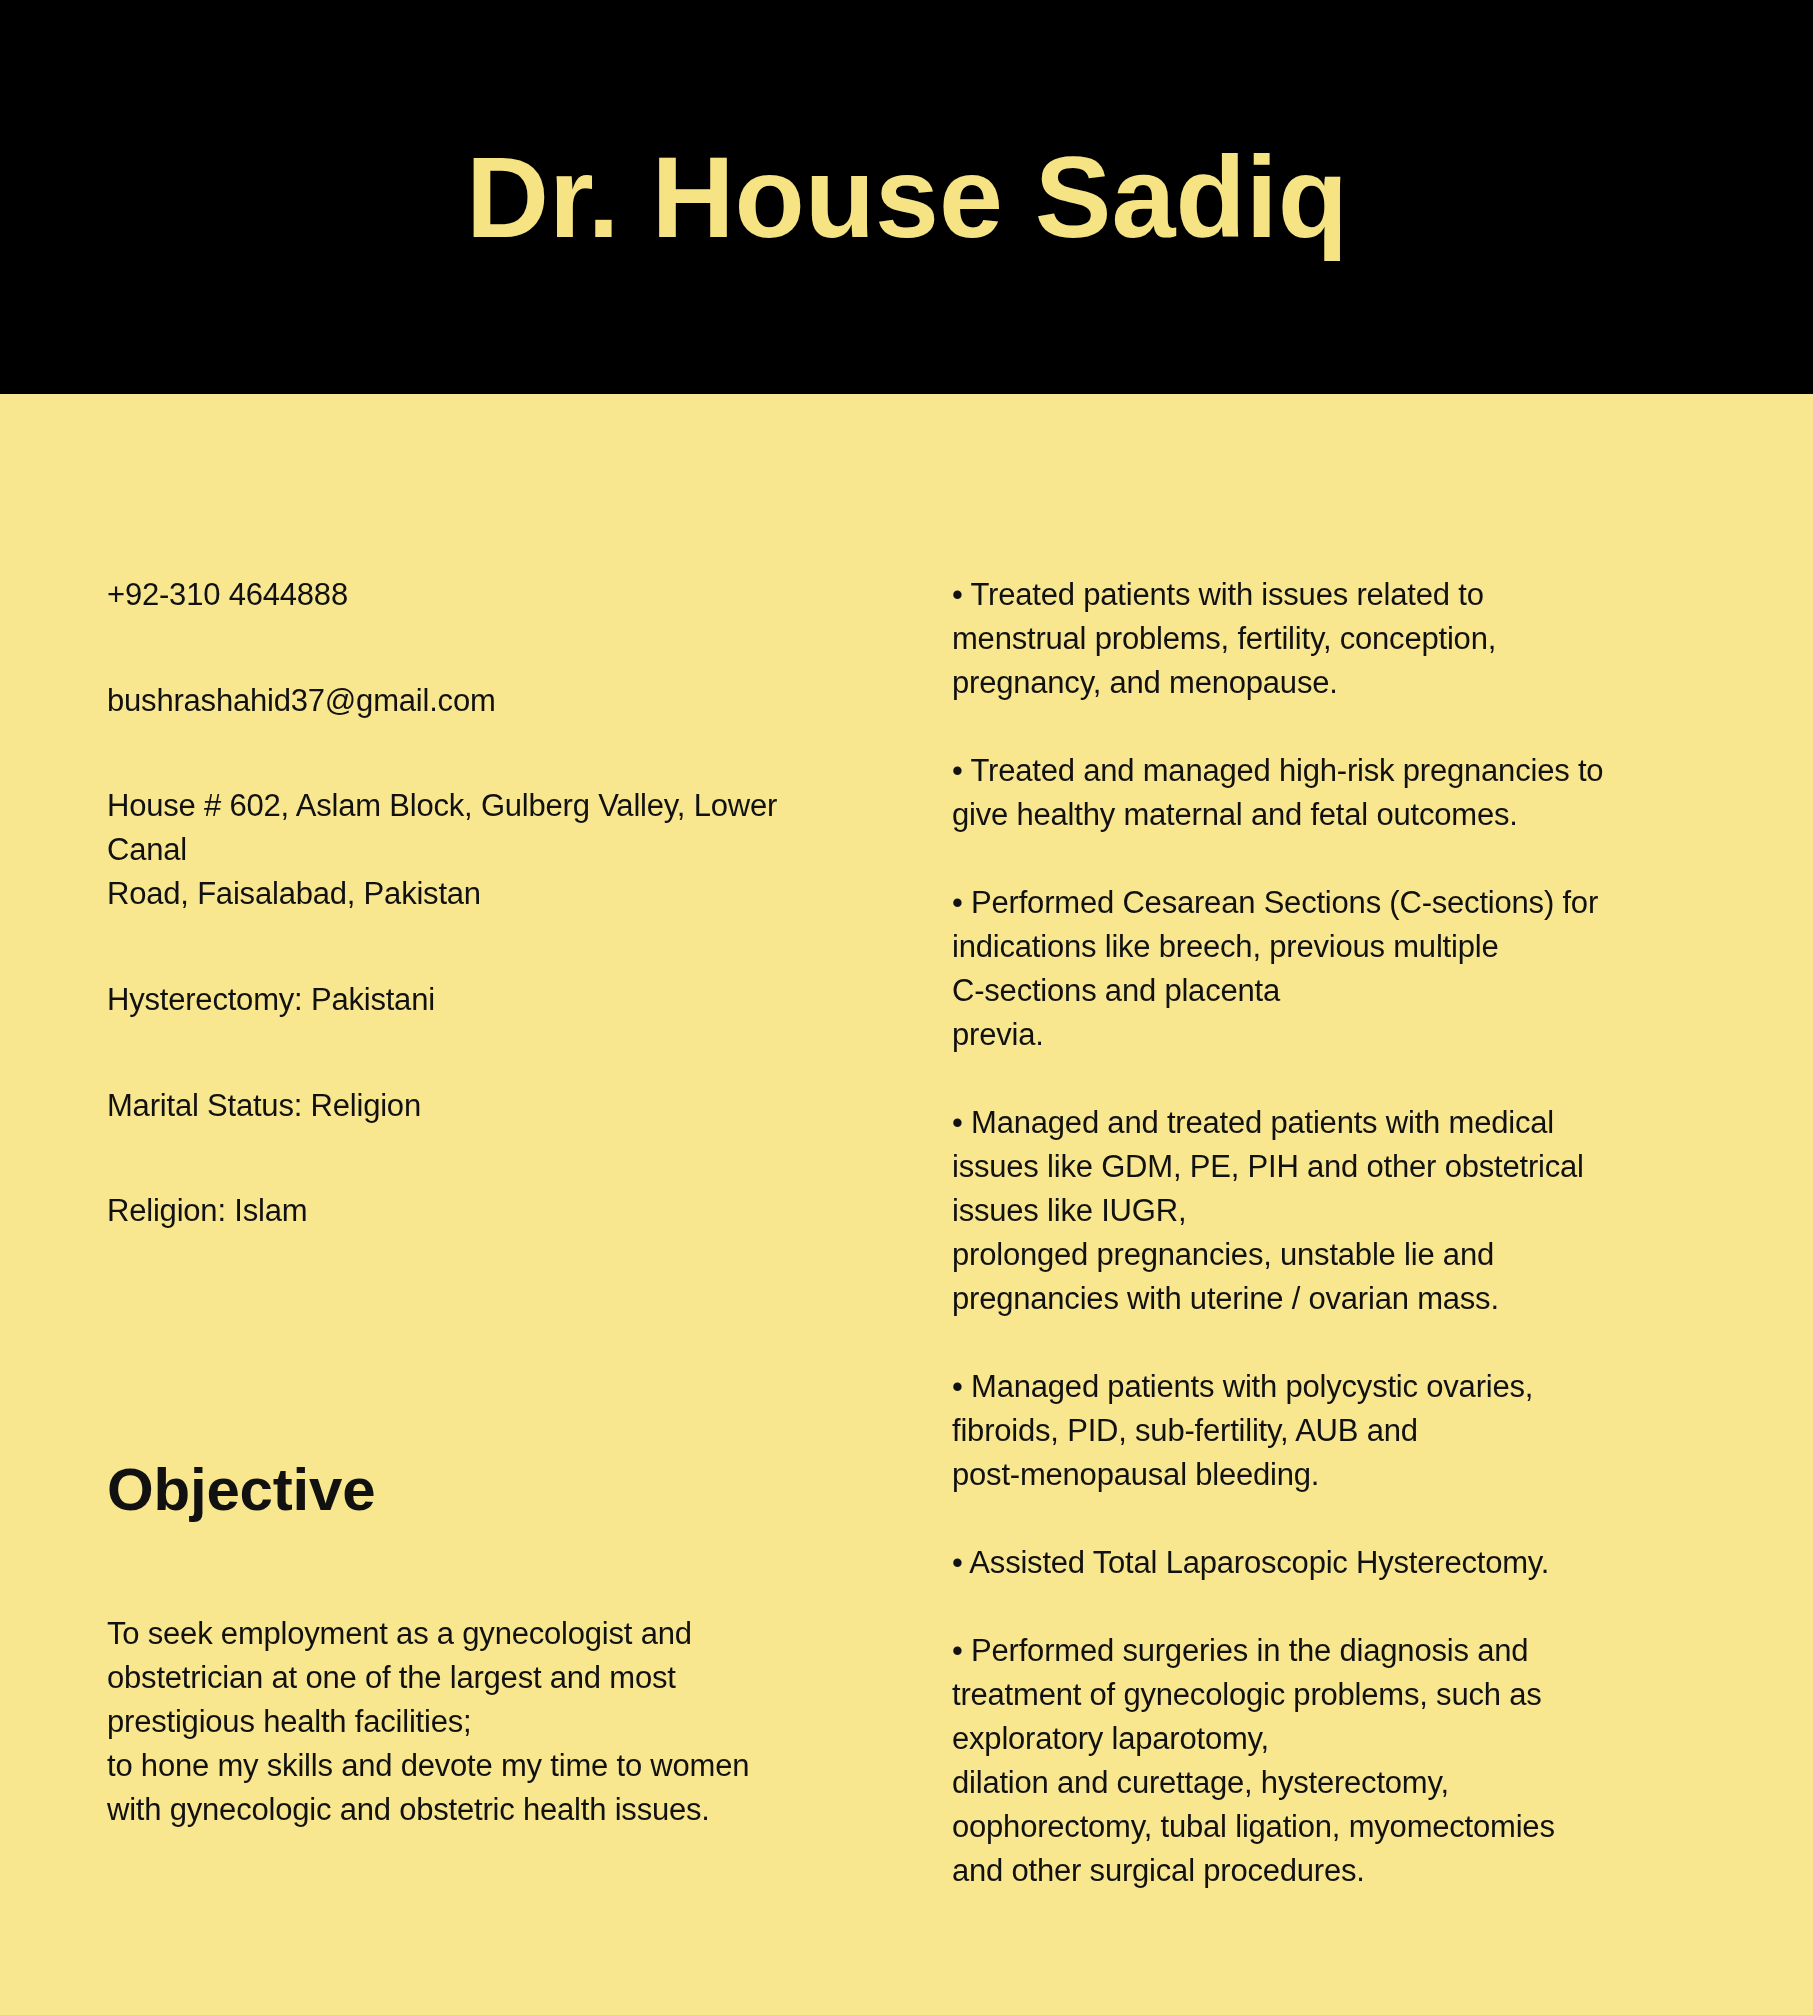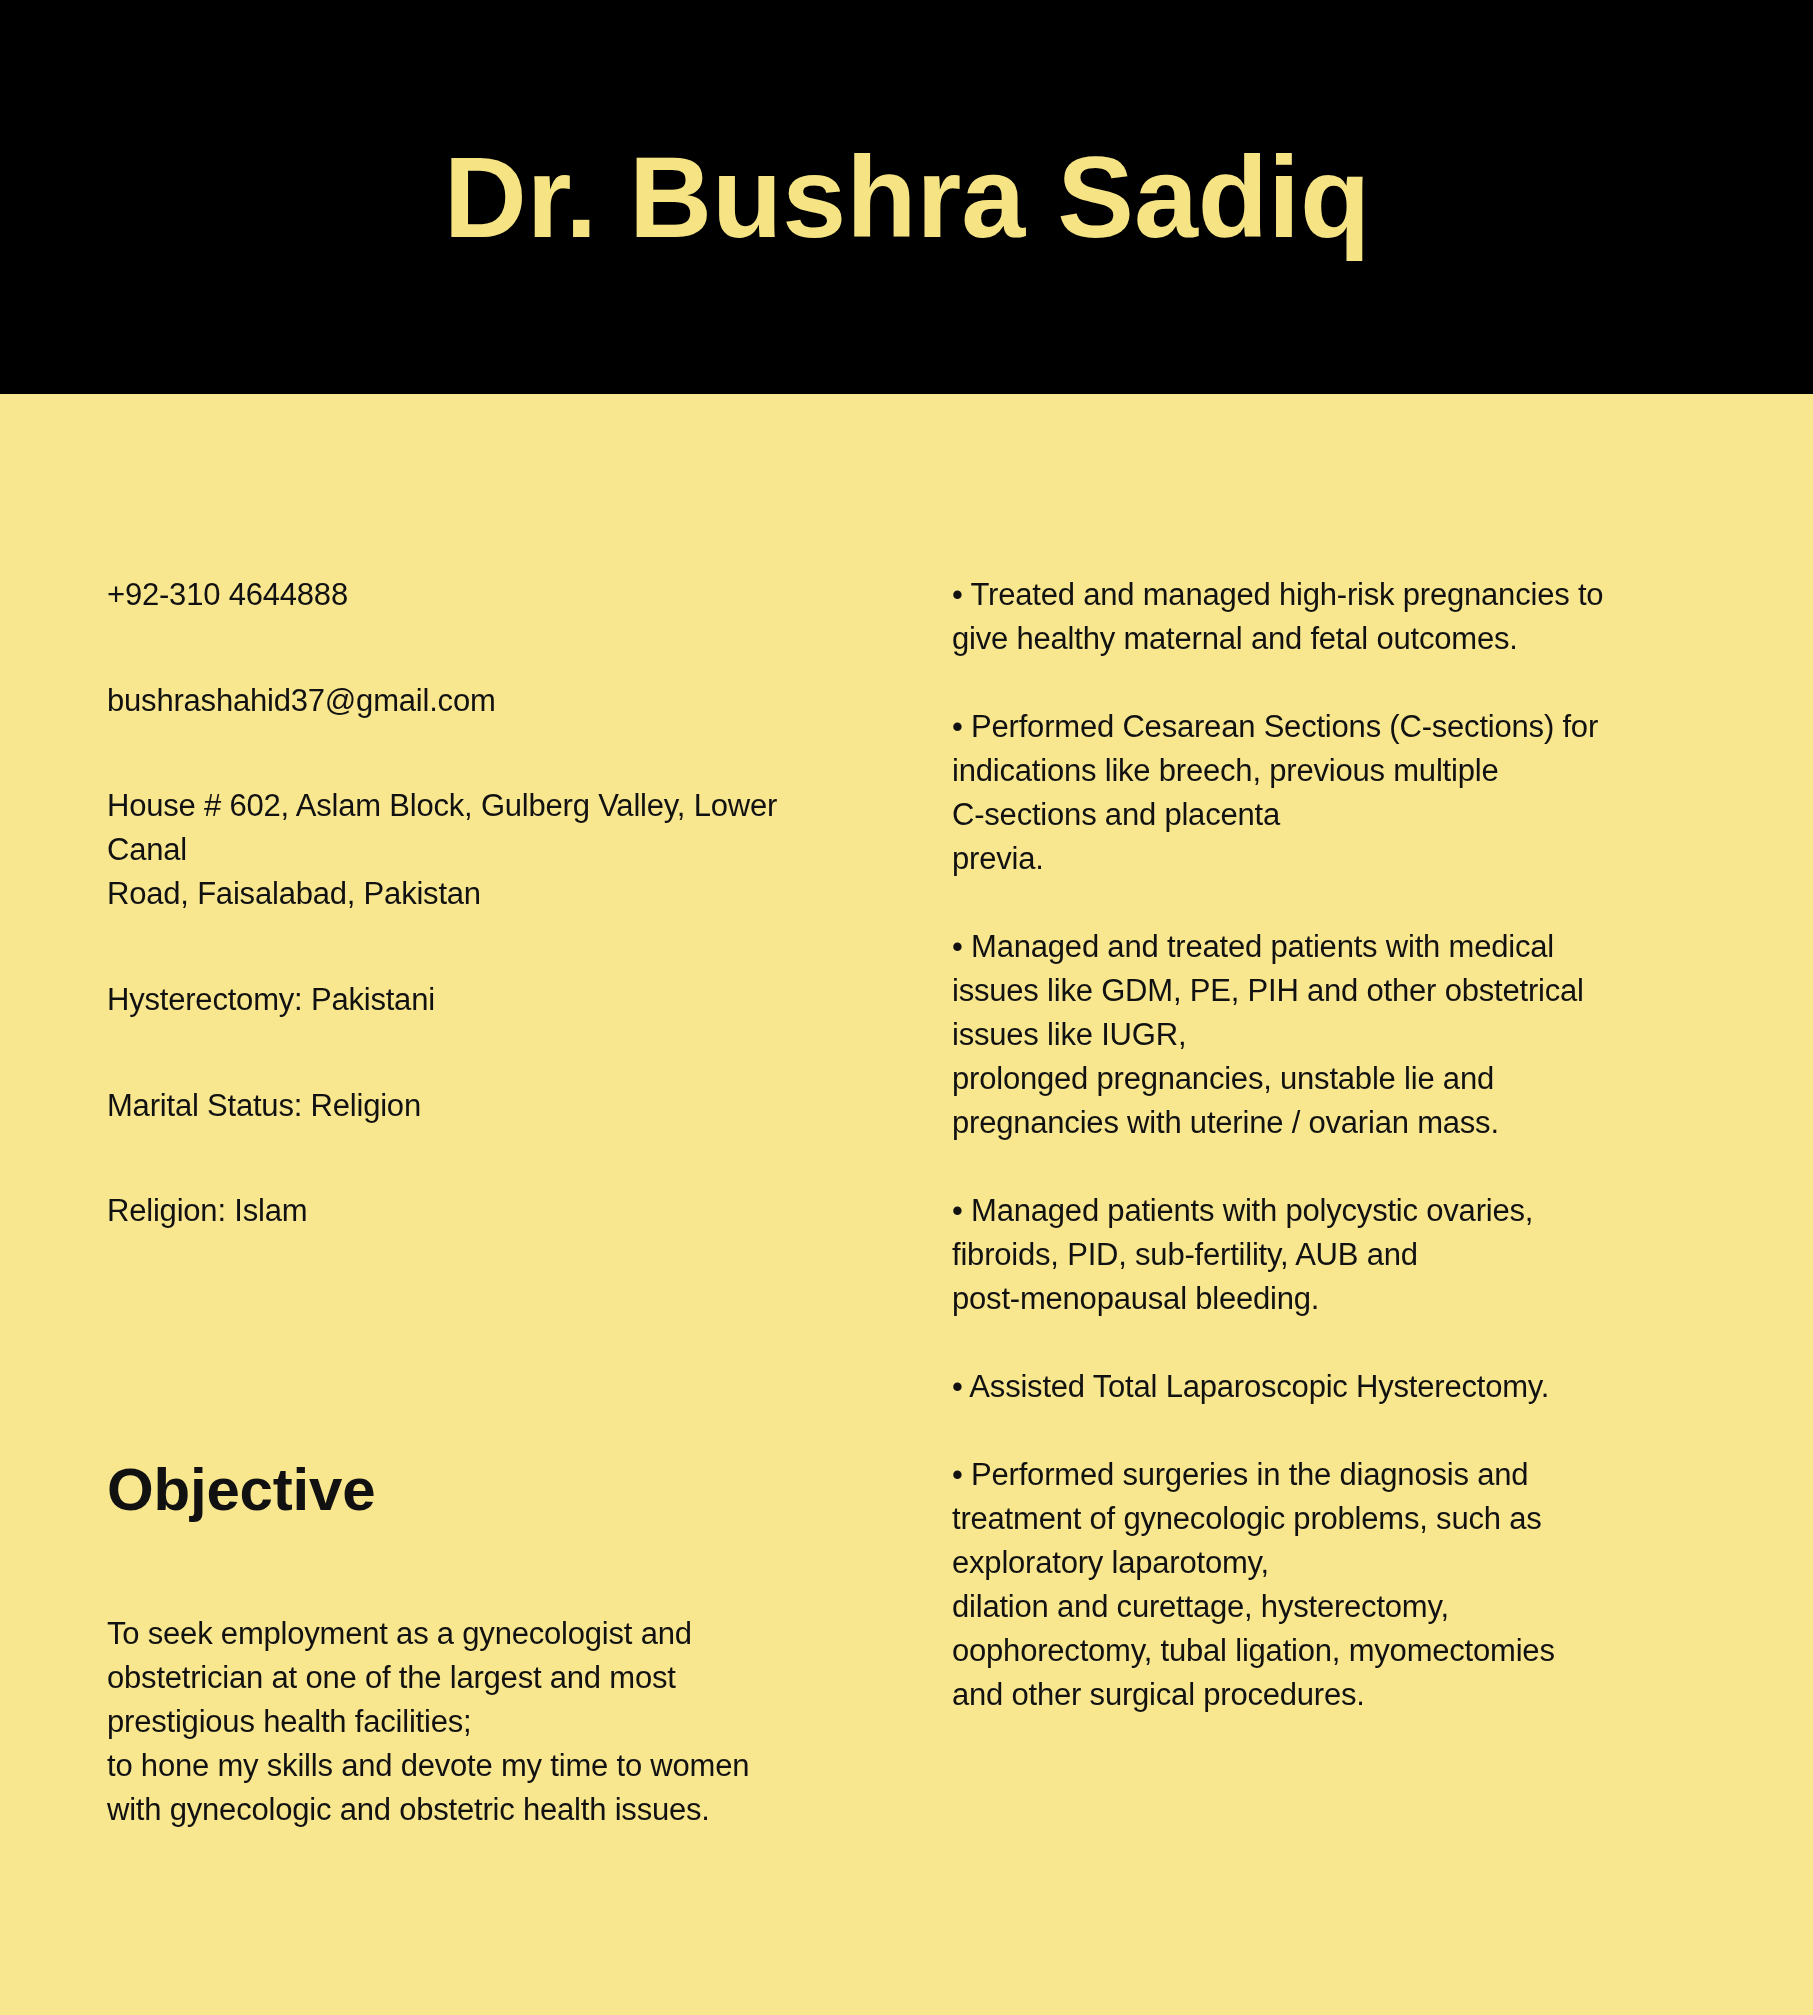--- a/index.html
+++ b/index.html
@@ -49,21 +49,21 @@
   .objective-heading { margin-top: 121px; }
   .objective-body    { margin-top: 48px; }
   .duty     { margin: 0; }
 </style>
 </head>
 <body>
 
 <div class="page">
 
   <div class="header">
-    <div class="title">Dr. Bushra Sadiq</div>
+    <div class="title">Dr. House Sadiq</div>
   </div>
 
   <div class="main">
 
     <div class="col col-left">
       <div class="contact-line">+92-310 4644888</div>
       <div class="contact-line">bushrashahid37@gmail.com</div>
       <div class="contact-line">House # 602, Aslam Block, Gulberg Valley, Lower
 Canal
 Road, Faisalabad, Pakistan</div>
@@ -83,20 +83,23 @@
       
 
       
 
       
 
       
     </div>
 
     <div class="col col-right">
+      <div class="duty">• Treated patients with issues related to
+menstrual problems, fertility, conception,
+pregnancy, and menopause.</div>
       <div class="duty">• Treated and managed high-risk pregnancies to
 give healthy maternal and fetal outcomes.</div>
       <div class="duty">• Performed Cesarean Sections (C-sections) for
 indications like breech, previous multiple
 C-sections and placenta
 previa.</div>
       <div class="duty">• Managed and treated patients with medical
 issues like GDM, PE, PIH and other obstetrical
 issues like IUGR,
 prolonged pregnancies, unstable lie and

